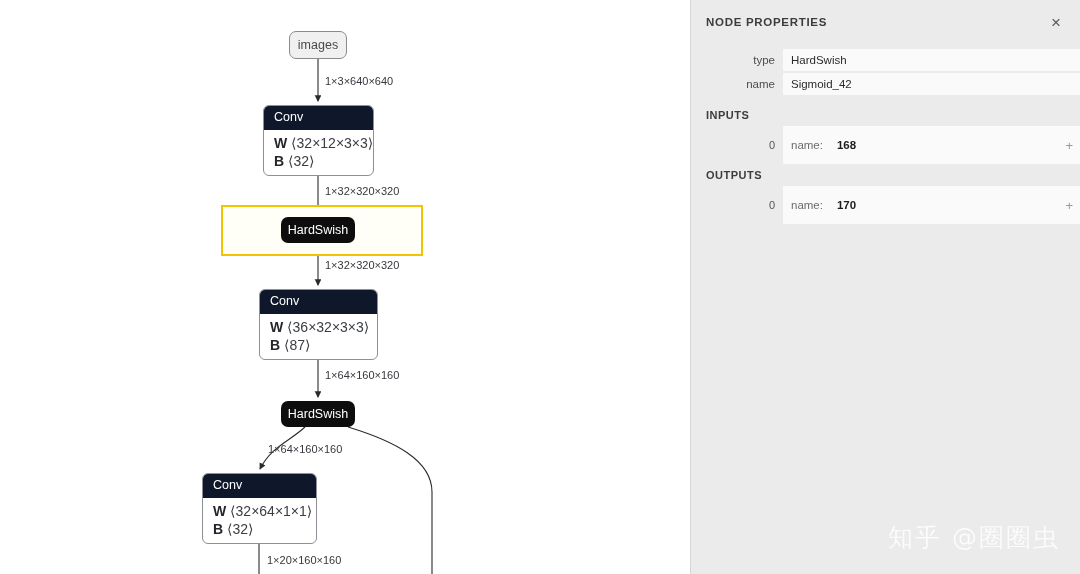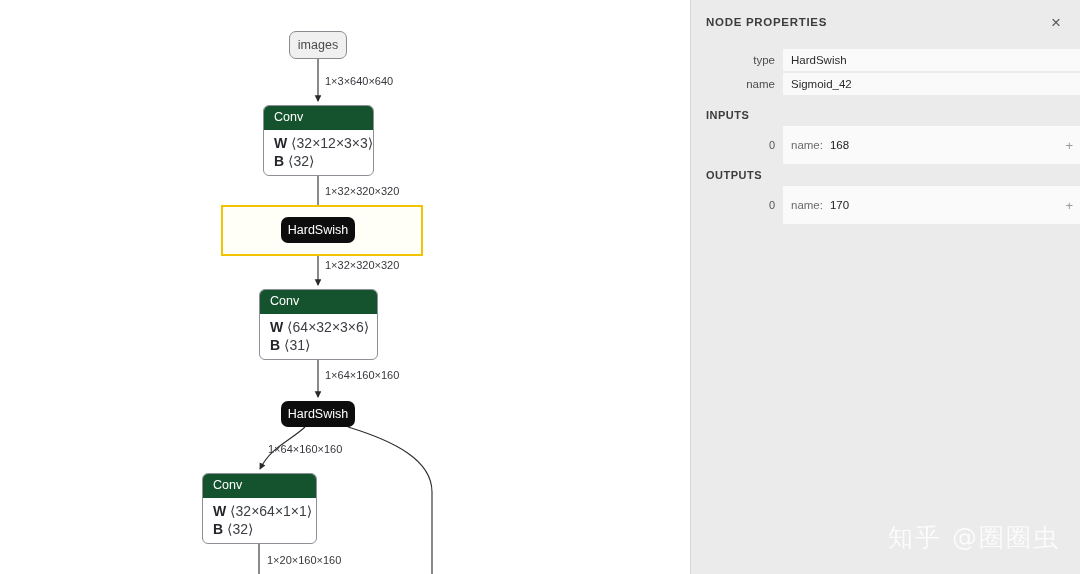--- a/index.html
+++ b/index.html
@@ -43,21 +43,21 @@
   }
 
   
   .conv {
     border: 1px solid #8d9096;
     border-radius: 6px;
     background: #ffffff;
     overflow: hidden;
   }
   .conv-head {
-    background: #14532d;
+    background: #0f172a;
     color: #ffffff;
     font-size: 12.5px;
     padding: 3px 0 4px 10px;
     line-height: 17px;
   }
   .conv-body { padding: 4px 0 5px 0; }
   .attr {
     font-size: 14px;
     color: #24262b;
     line-height: 16px;
@@ -153,21 +153,21 @@
   }
   .io-box {
     flex: 1; height: 38px;
     background: #fafafa;
     display: flex; align-items: center;
     padding: 0 8px 0 8px;
     box-sizing: border-box;
     font-size: 11.5px;
   }
   .io-key { color: #6b6b6b; }
-  .io-val { color: #1c1c1c; font-weight: normal; margin-left: 7px; }
+  .io-val { color: #1c1c1c; font-weight: bold; margin-left: 14px; }
   .io-plus { margin-left: auto; color: #9a9a9a; font-size: 13px; line-height: 11px; }
 
   
   .watermark {
     position: absolute; right: 20px; bottom: 20px;
     font-size: 25px;
     color: #ffffff;
     opacity: 0.85;
     letter-spacing: 2px;
     font-family: "DejaVu Sans", sans-serif;
@@ -228,25 +228,25 @@
 
     <div class="node op" style="left:281px; top:217px; width:74px; height:26px;">
       <span>HardSwish</span>
     </div>
 
     <div class="node conv" style="left:259px; top:289px; width:119px;">
       <div class="conv-head">Conv</div>
       <div class="conv-body">
         <div class="attr">
           <b>W</b>
-          <span class="dim">⟨64×32×3×6⟩</span>
+          <span class="dim">⟨36×32×3×3⟩</span>
         </div>
         <div class="attr">
           <b>B</b>
-          <span class="dim">⟨31⟩</span>
+          <span class="dim">⟨87⟩</span>
         </div>
       </div>
     </div>
 
     <div class="node op" style="left:281px; top:401px; width:74px; height:26px;">
       <span>HardSwish</span>
     </div>
 
     <div class="node conv" style="left:202px; top:473px; width:115px;">
       <div class="conv-head">Conv</div>

